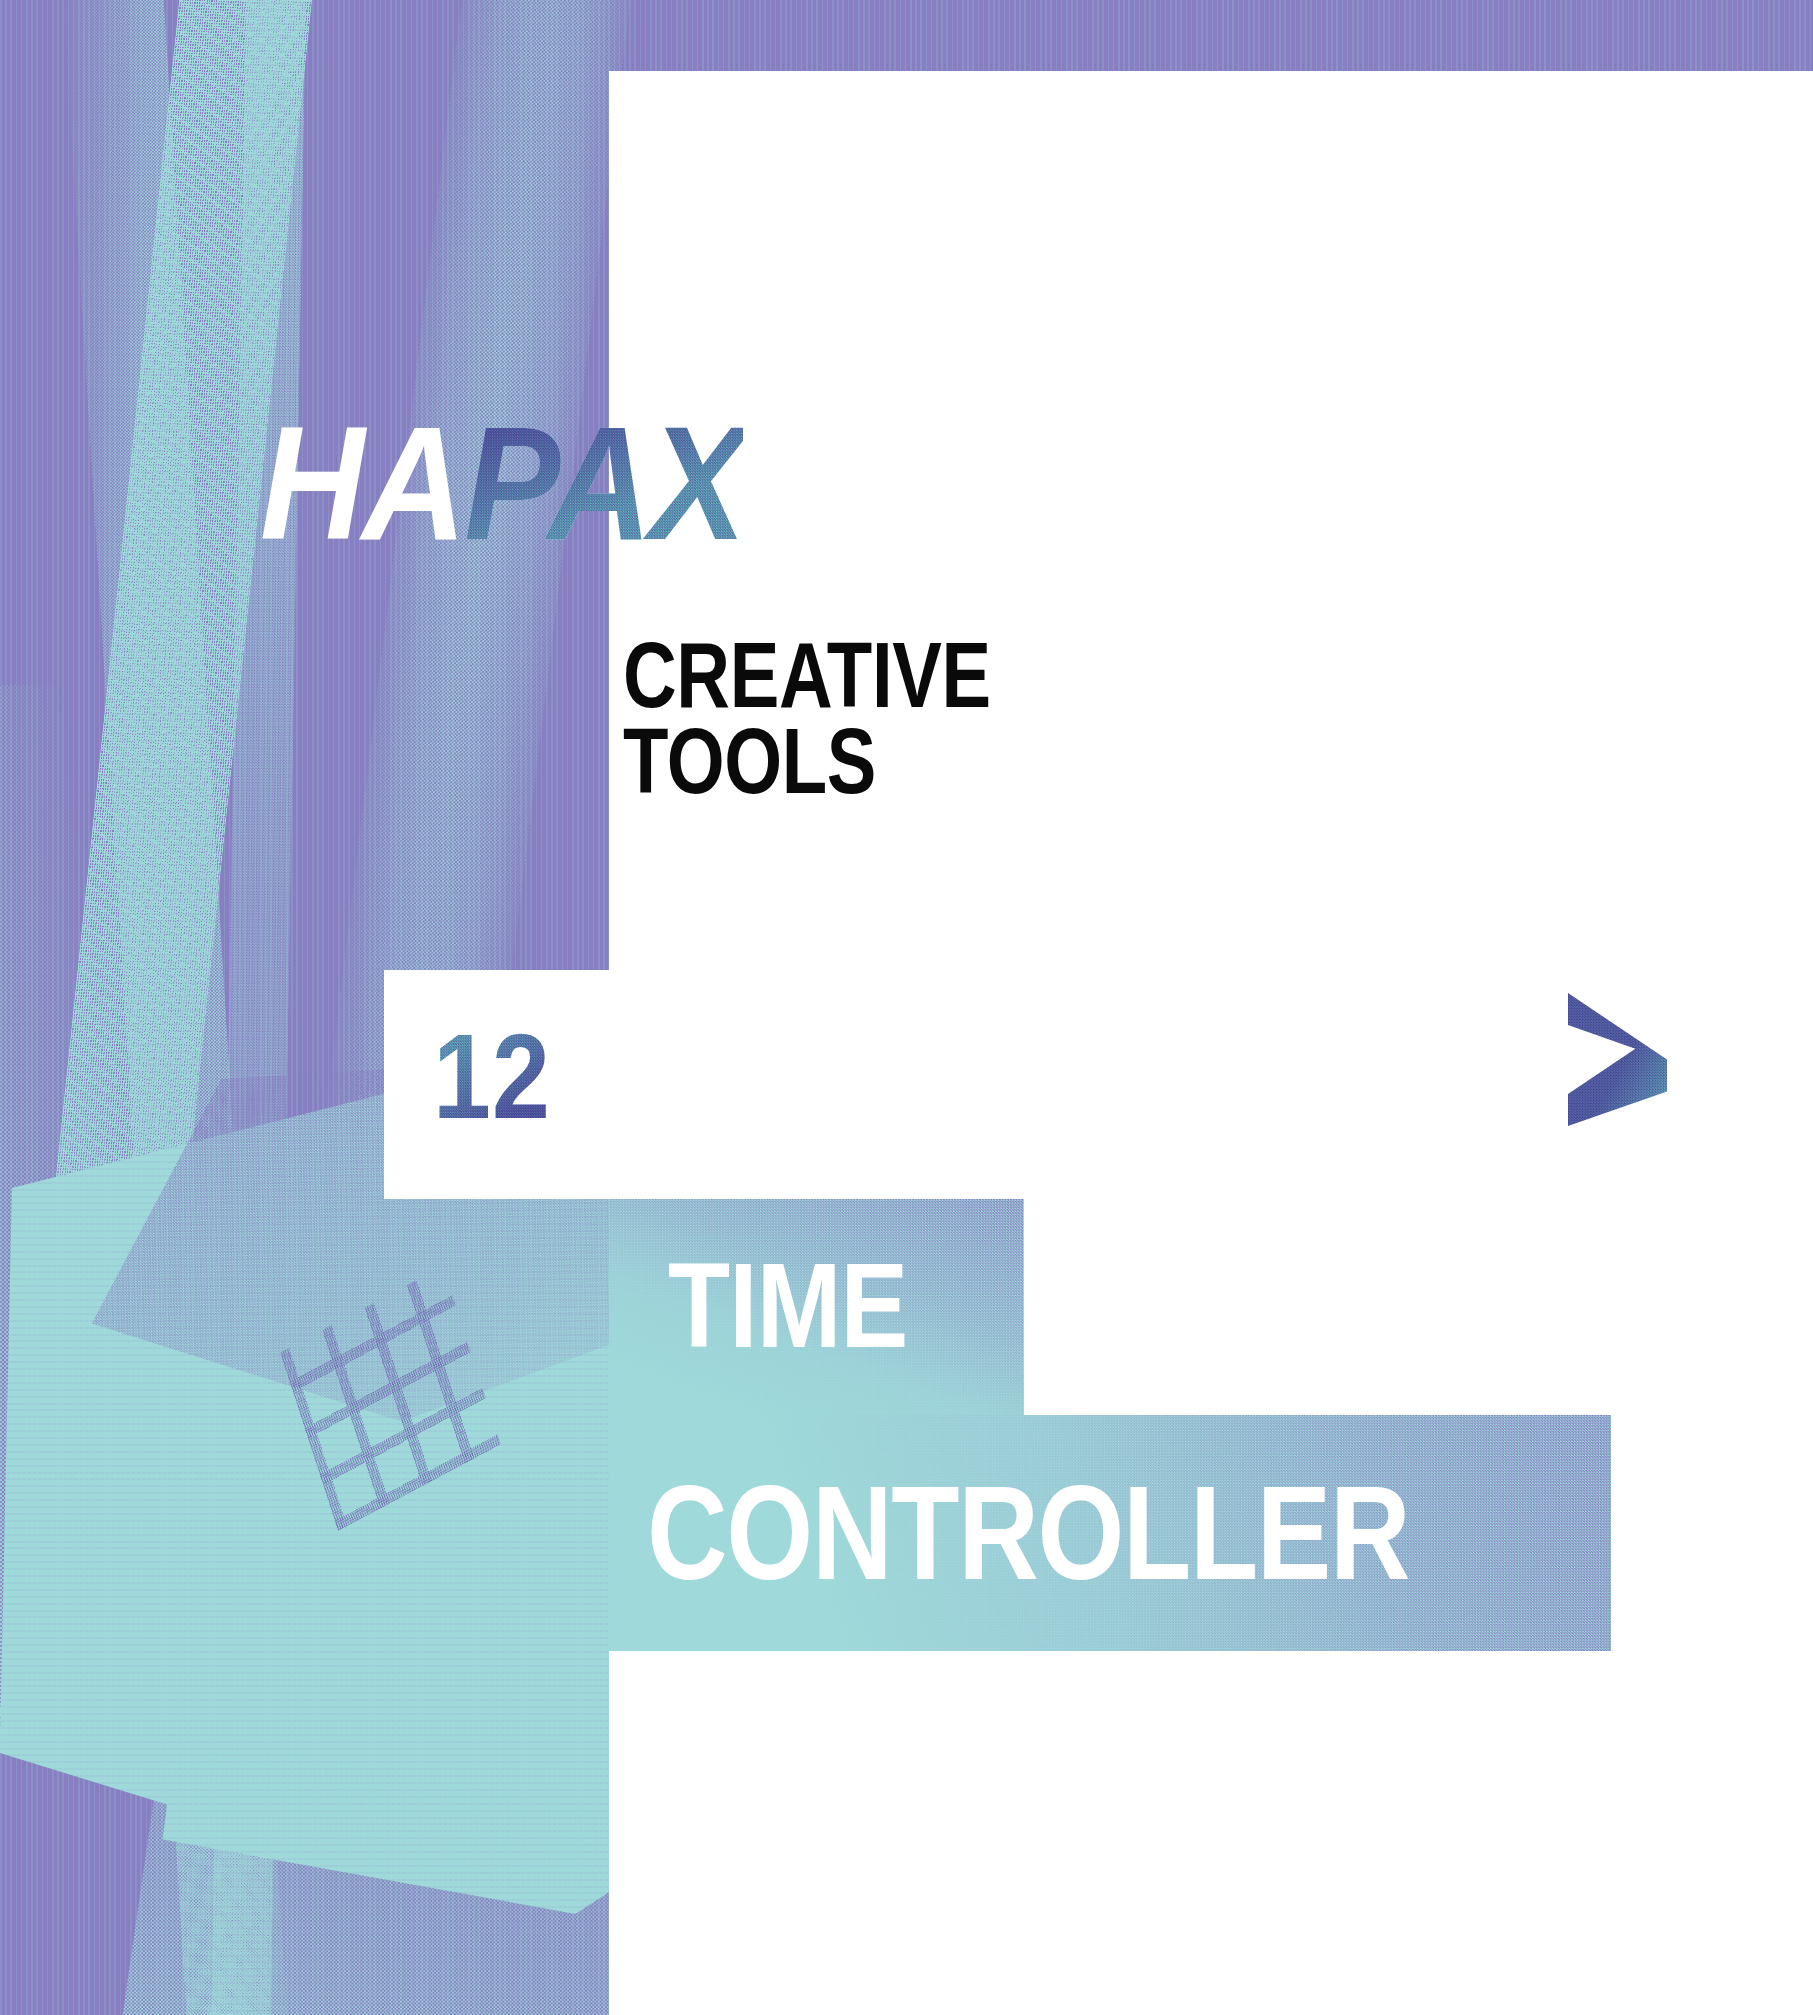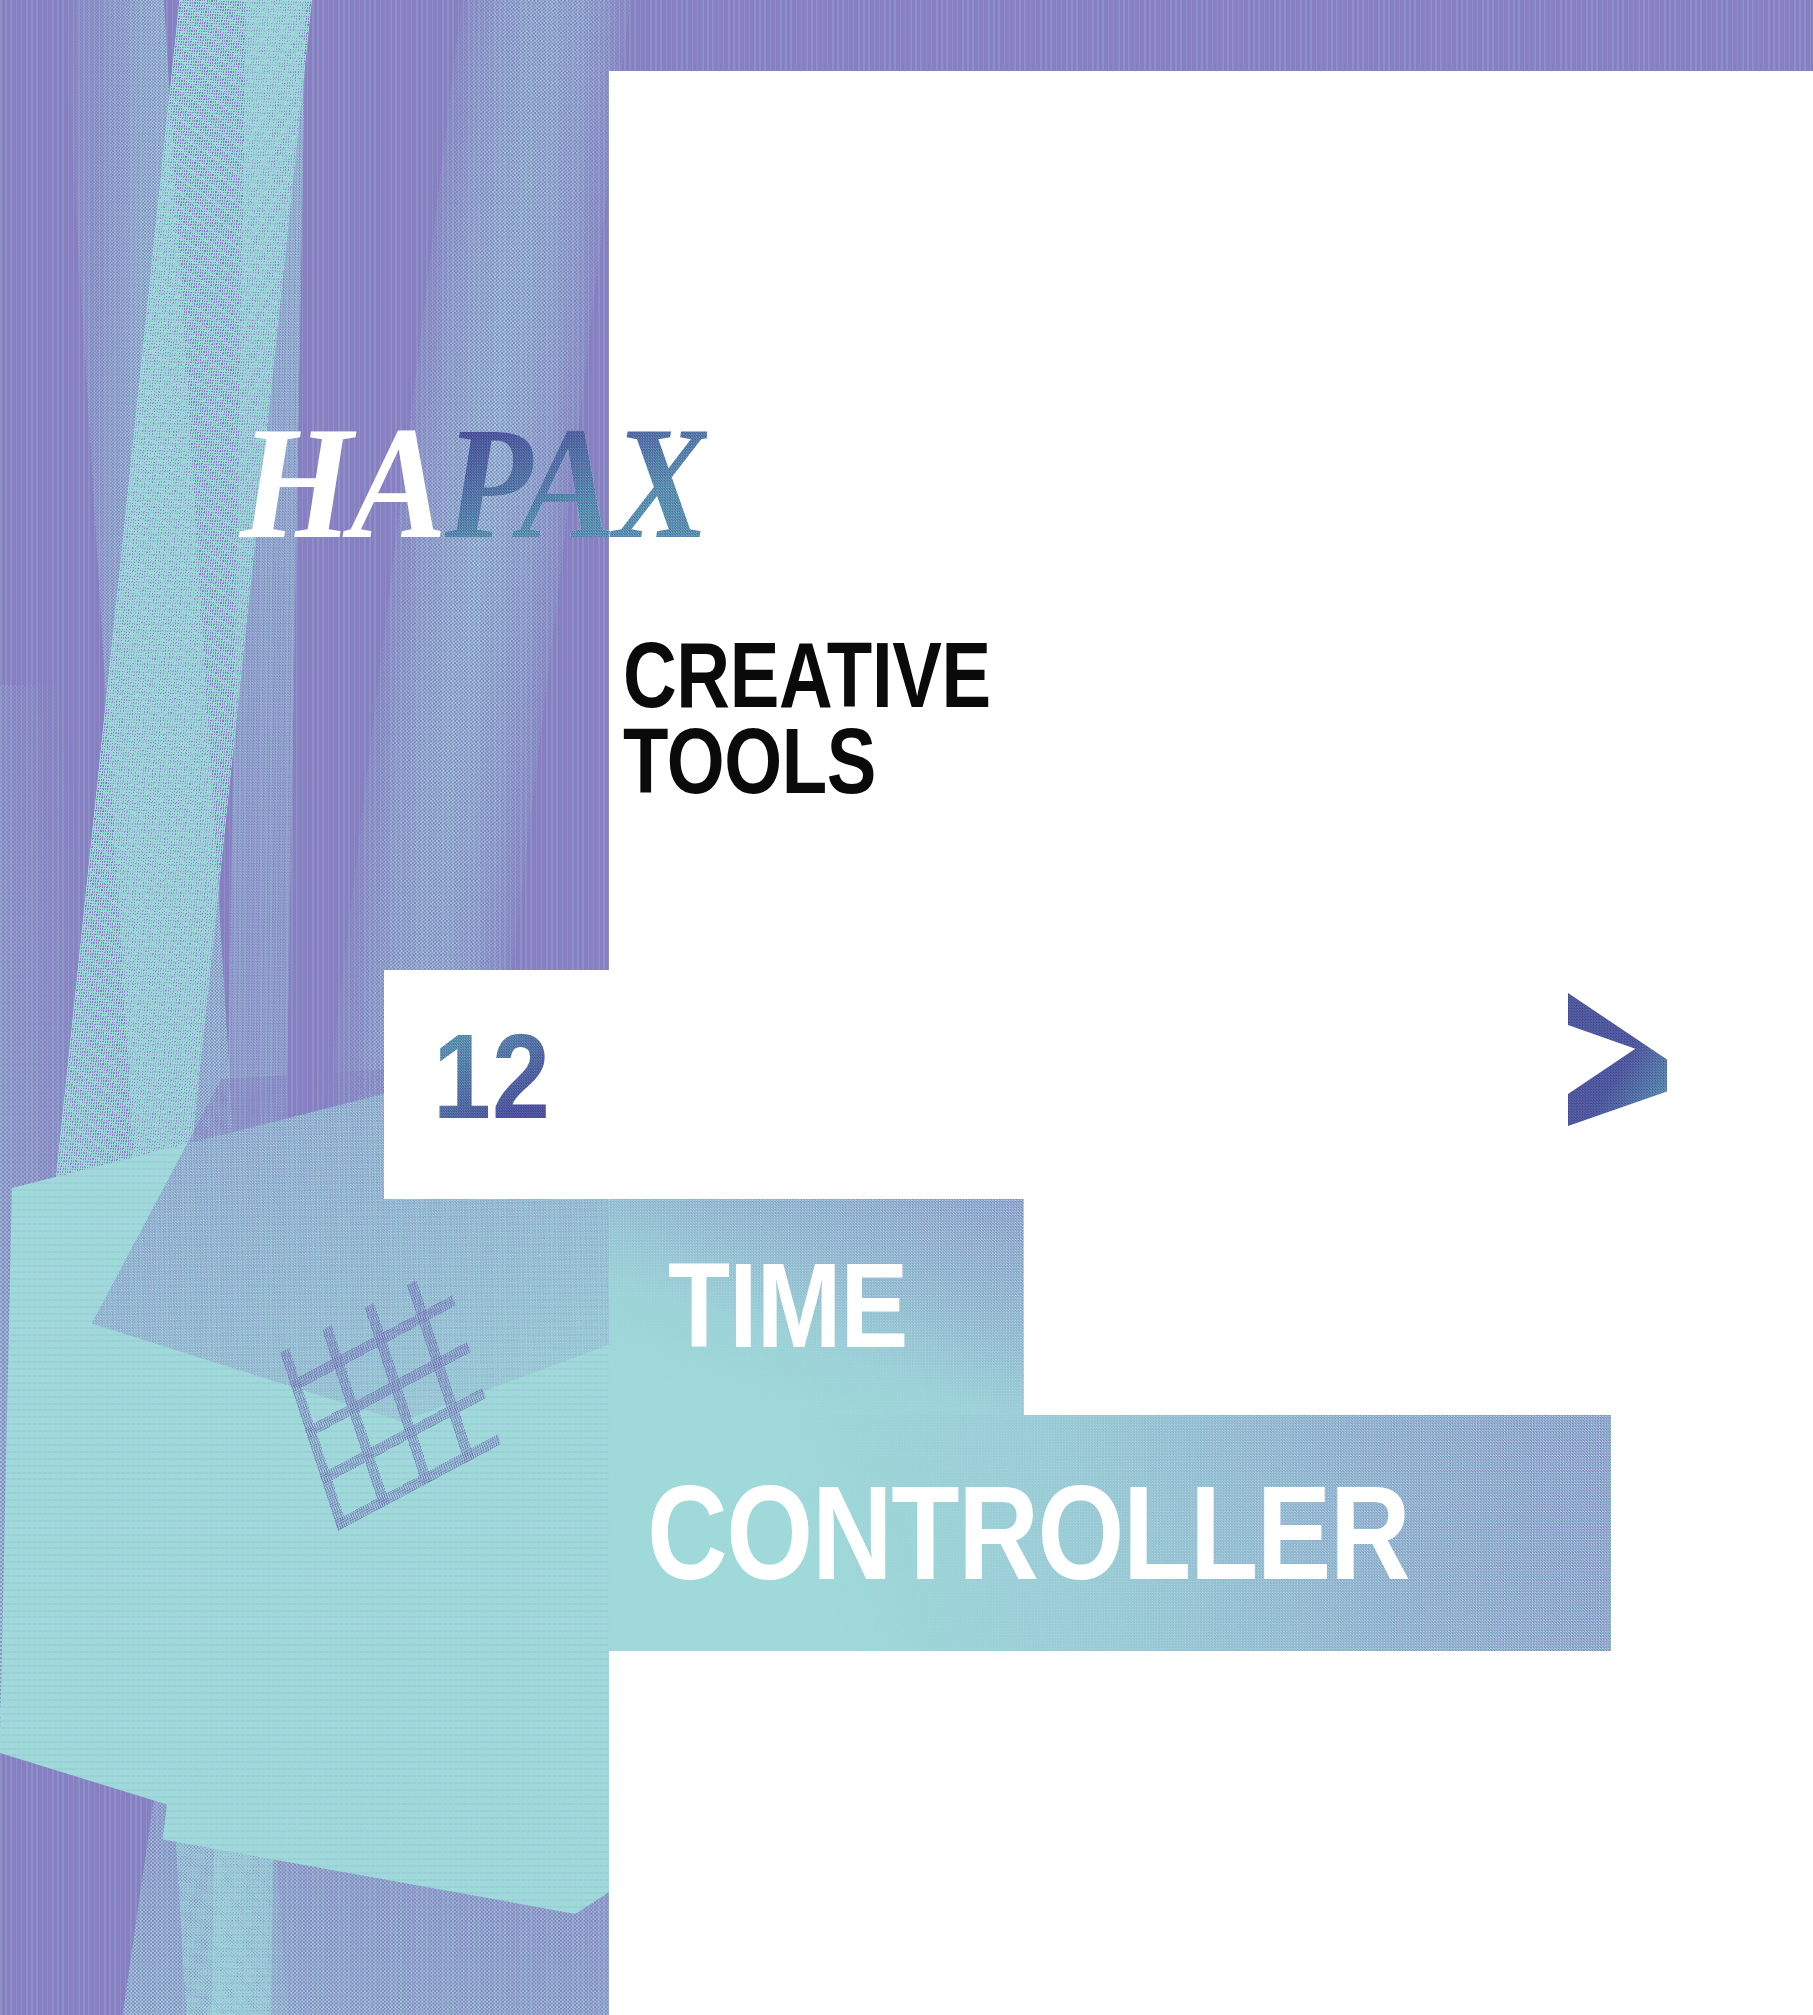--- a/index.html
+++ b/index.html
@@ -180,23 +180,22 @@
   
   .panel-right { left: 1024px; top: 1199px; width: 790px; height: 216px; }
   
   .panel-far   { left: 1611px; top: 1415px; width: 203px;  height: 236px; }
   
   .panel-bot   { left: 609px; top: 1651px; width: 1205px; height: 544px; }
 
   
   .hapax-wrap {
     position: absolute;
-    left: 240px; top: 403px;
+    left: 260px; top: 403px;
     height: 169px;
-    font-family: Liberation Serif, serif;
   }
   .hapax {
     font-size: 161px;
     font-weight: 700;
     font-style: italic;
     letter-spacing: -0.018em;
     line-height: 1;
     transform: scaleX(0.90);
     transform-origin: 0 0;
     white-space: nowrap;

